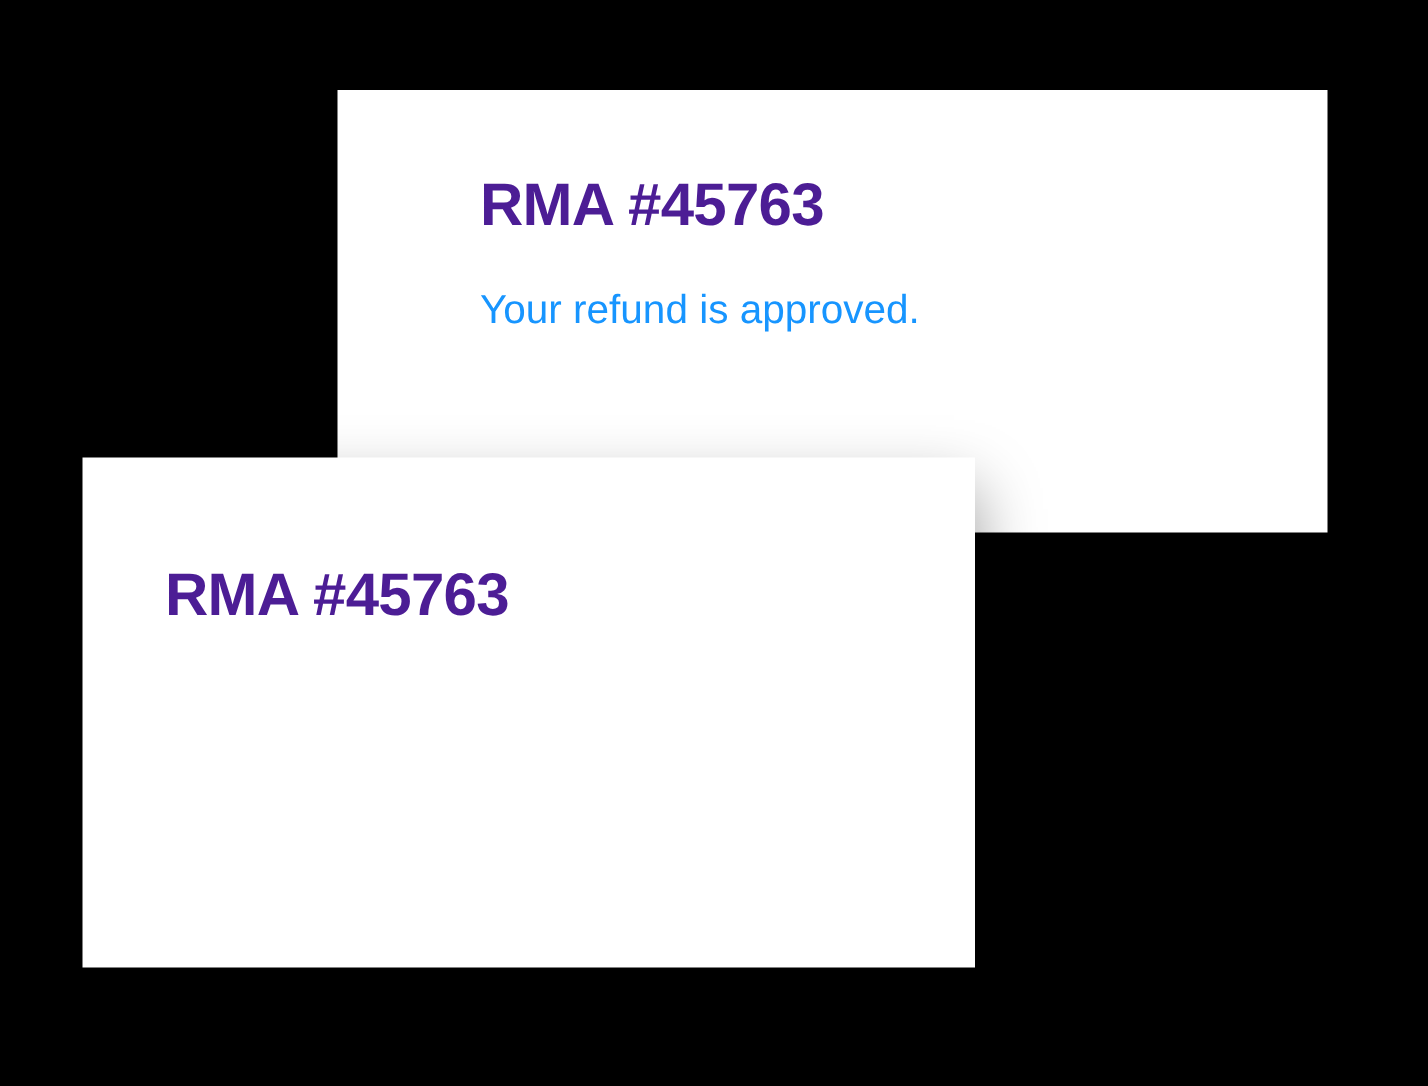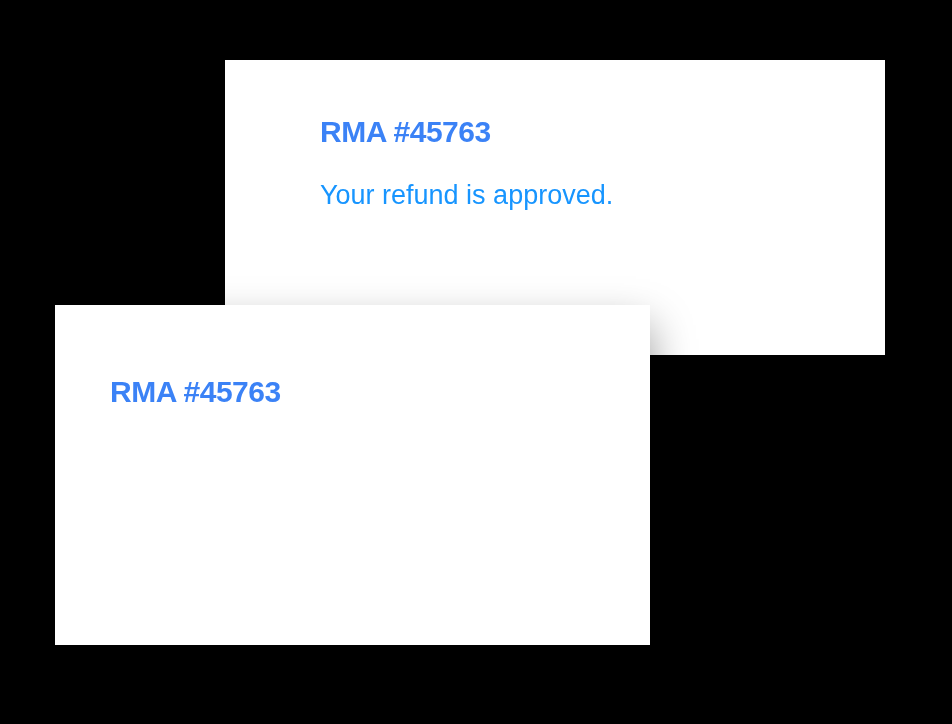--- a/index.html
+++ b/index.html
@@ -32,23 +32,23 @@
     .card-front {
       top: 305px;
       left: 55px;
       width: 595px;
       height: 340px;
       padding-left: 55px;
       padding-top: 70px;
       box-shadow: 0 20px 40px rgba(0,0,0,0.4);
     }
     .rma-title {
-      font-size: 30px;
+      font-size: 40px;
       font-weight: 800;
-      color: #3b82f6;
+      color: #4c1d95;
       letter-spacing: -0.5px;
       margin-bottom: 22px;
     }
     .status-text {
       font-size: 27px;
       font-weight: 500;
       color: #1795ff;
       line-height: 1.35;
       max-width: 450px;
       margin-top: 28px;

